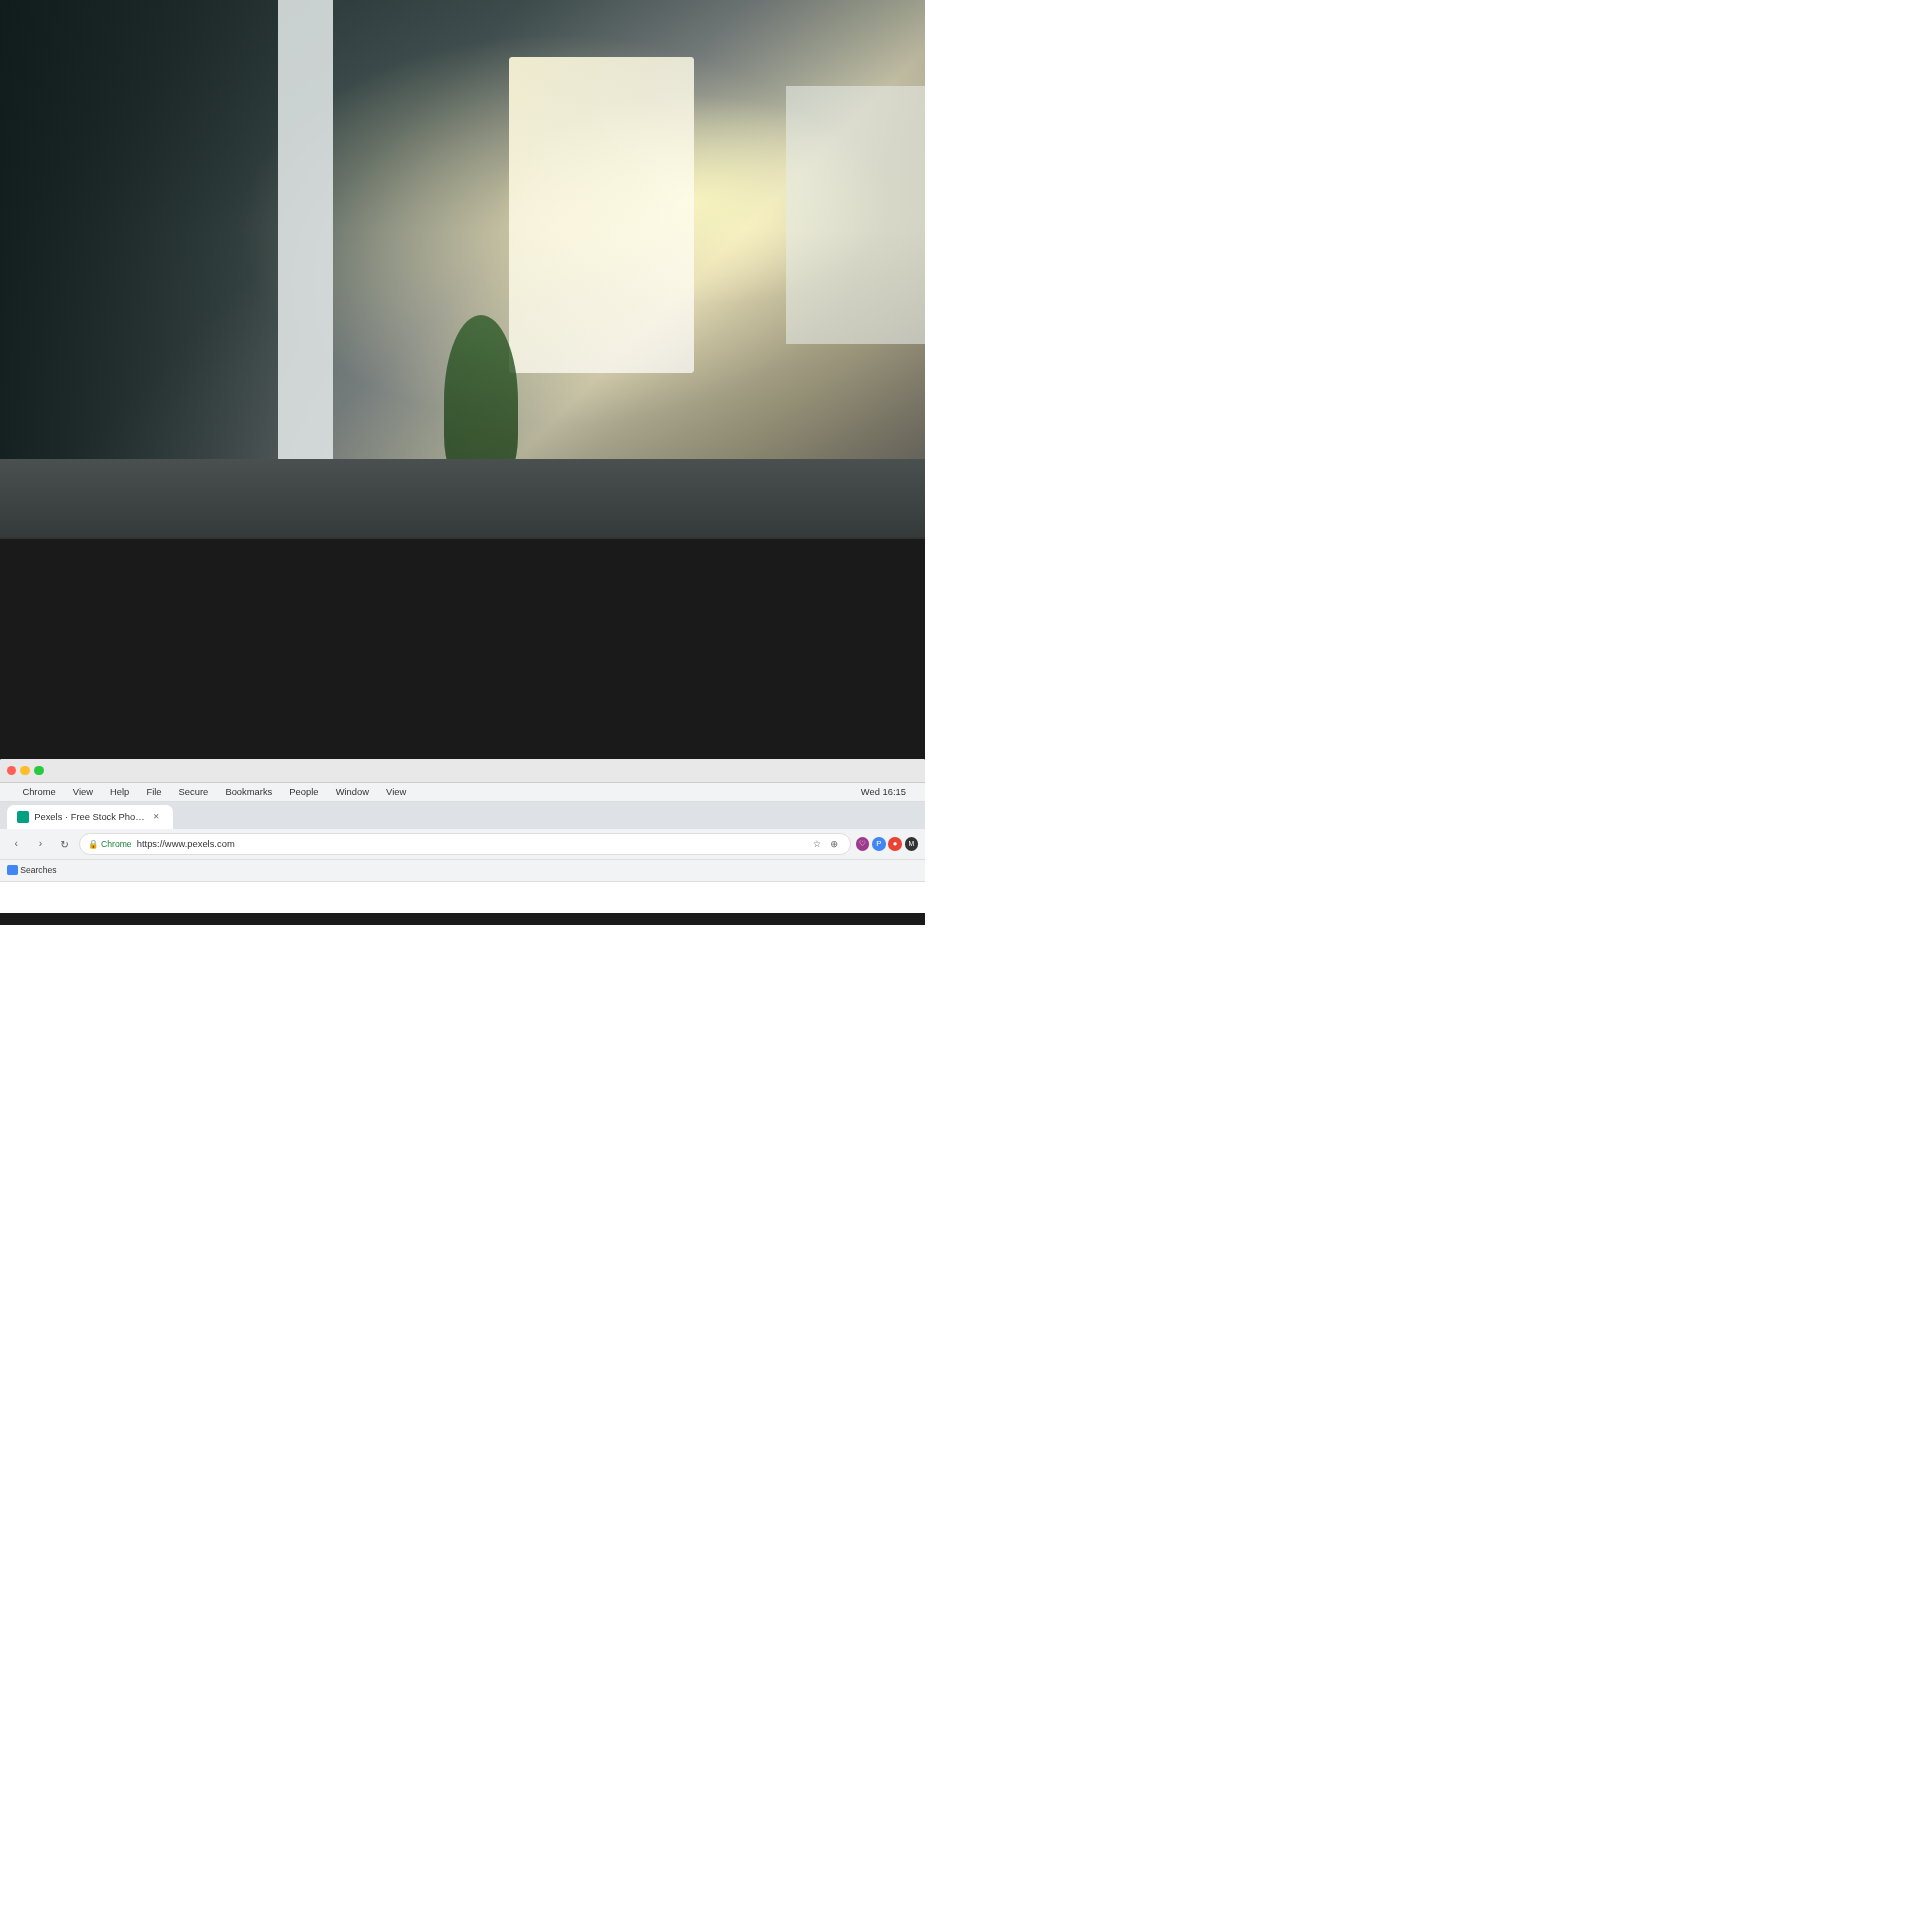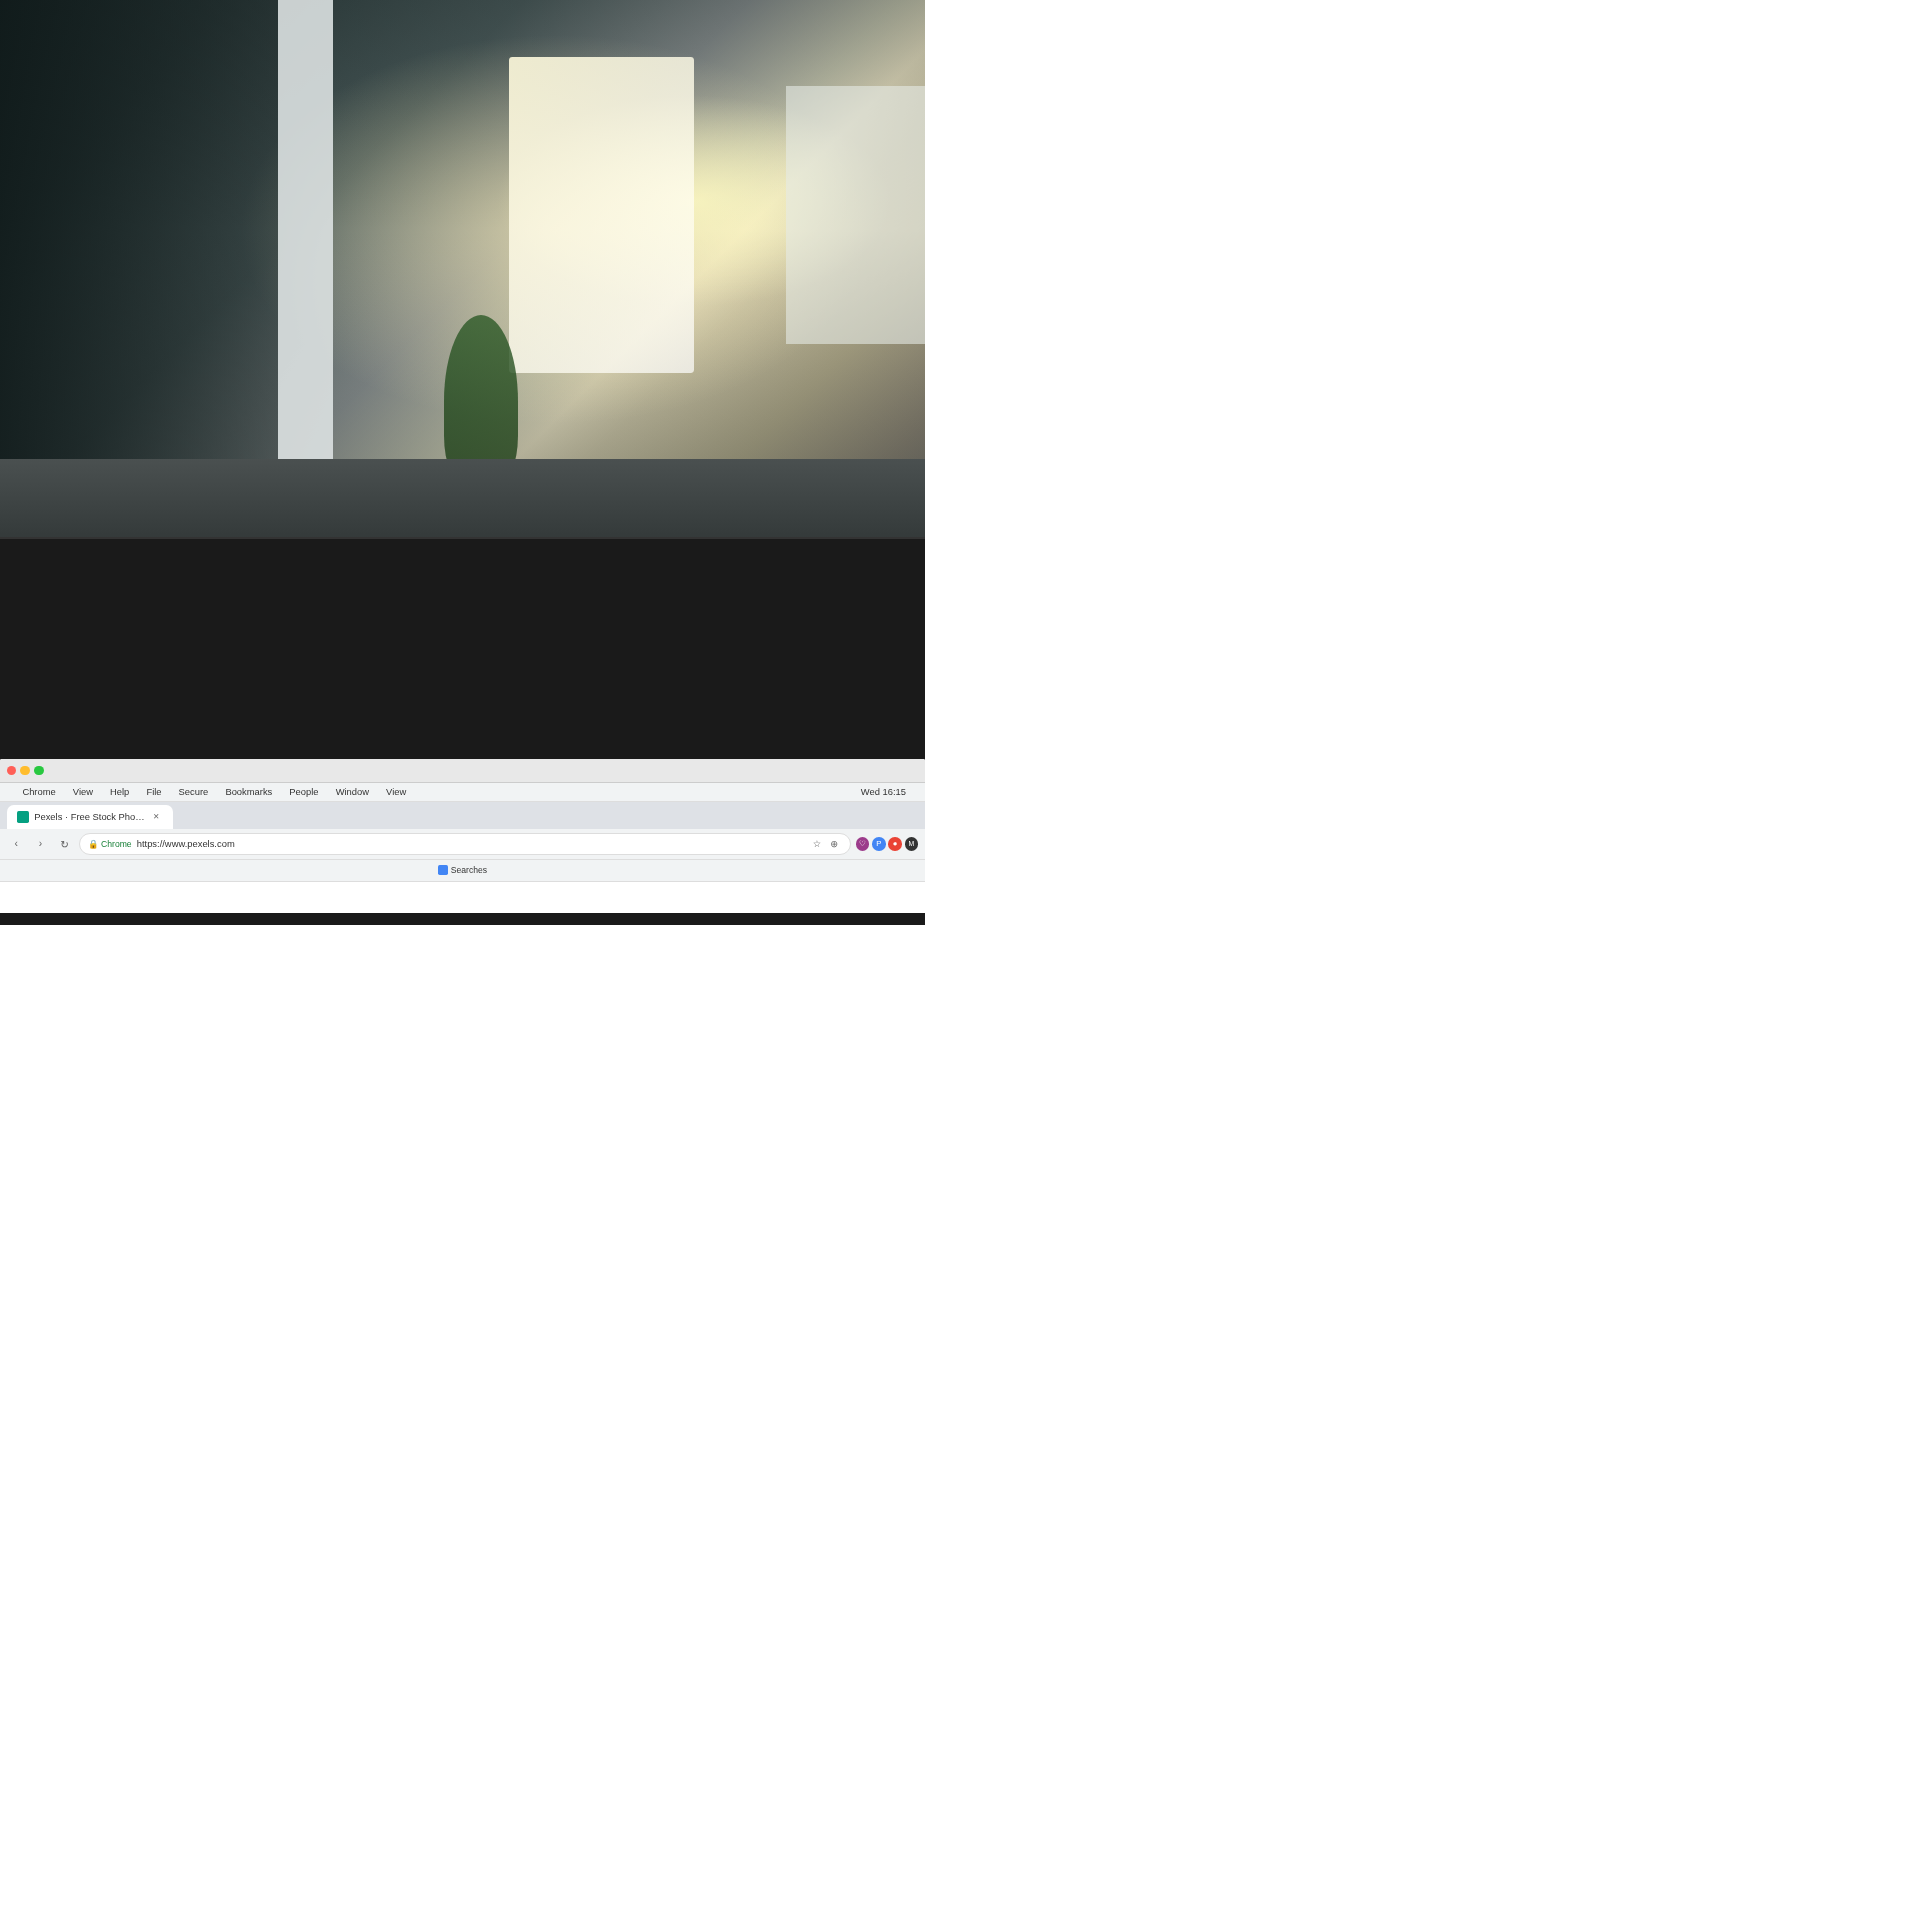--- a/index.html
+++ b/index.html
@@ -329,21 +329,20 @@
     
     .bookmarks-bar {
       height: 22px;
       background: #f1f3f4;
       display: flex;
       align-items: center;
       padding: 0 3px;
       gap: 3.4px;
       border-bottom: 0.9px solid #ddd;
       overflow: hidden;
-      justify-content: center;
     }
 
     .bookmark-item {
       display: flex;
       align-items: center;
       gap: 2.6px;
       font-size: 8.6px;
       color: #333;
       padding: 1.7px 4.3px;
       border-radius: 2.6px;

